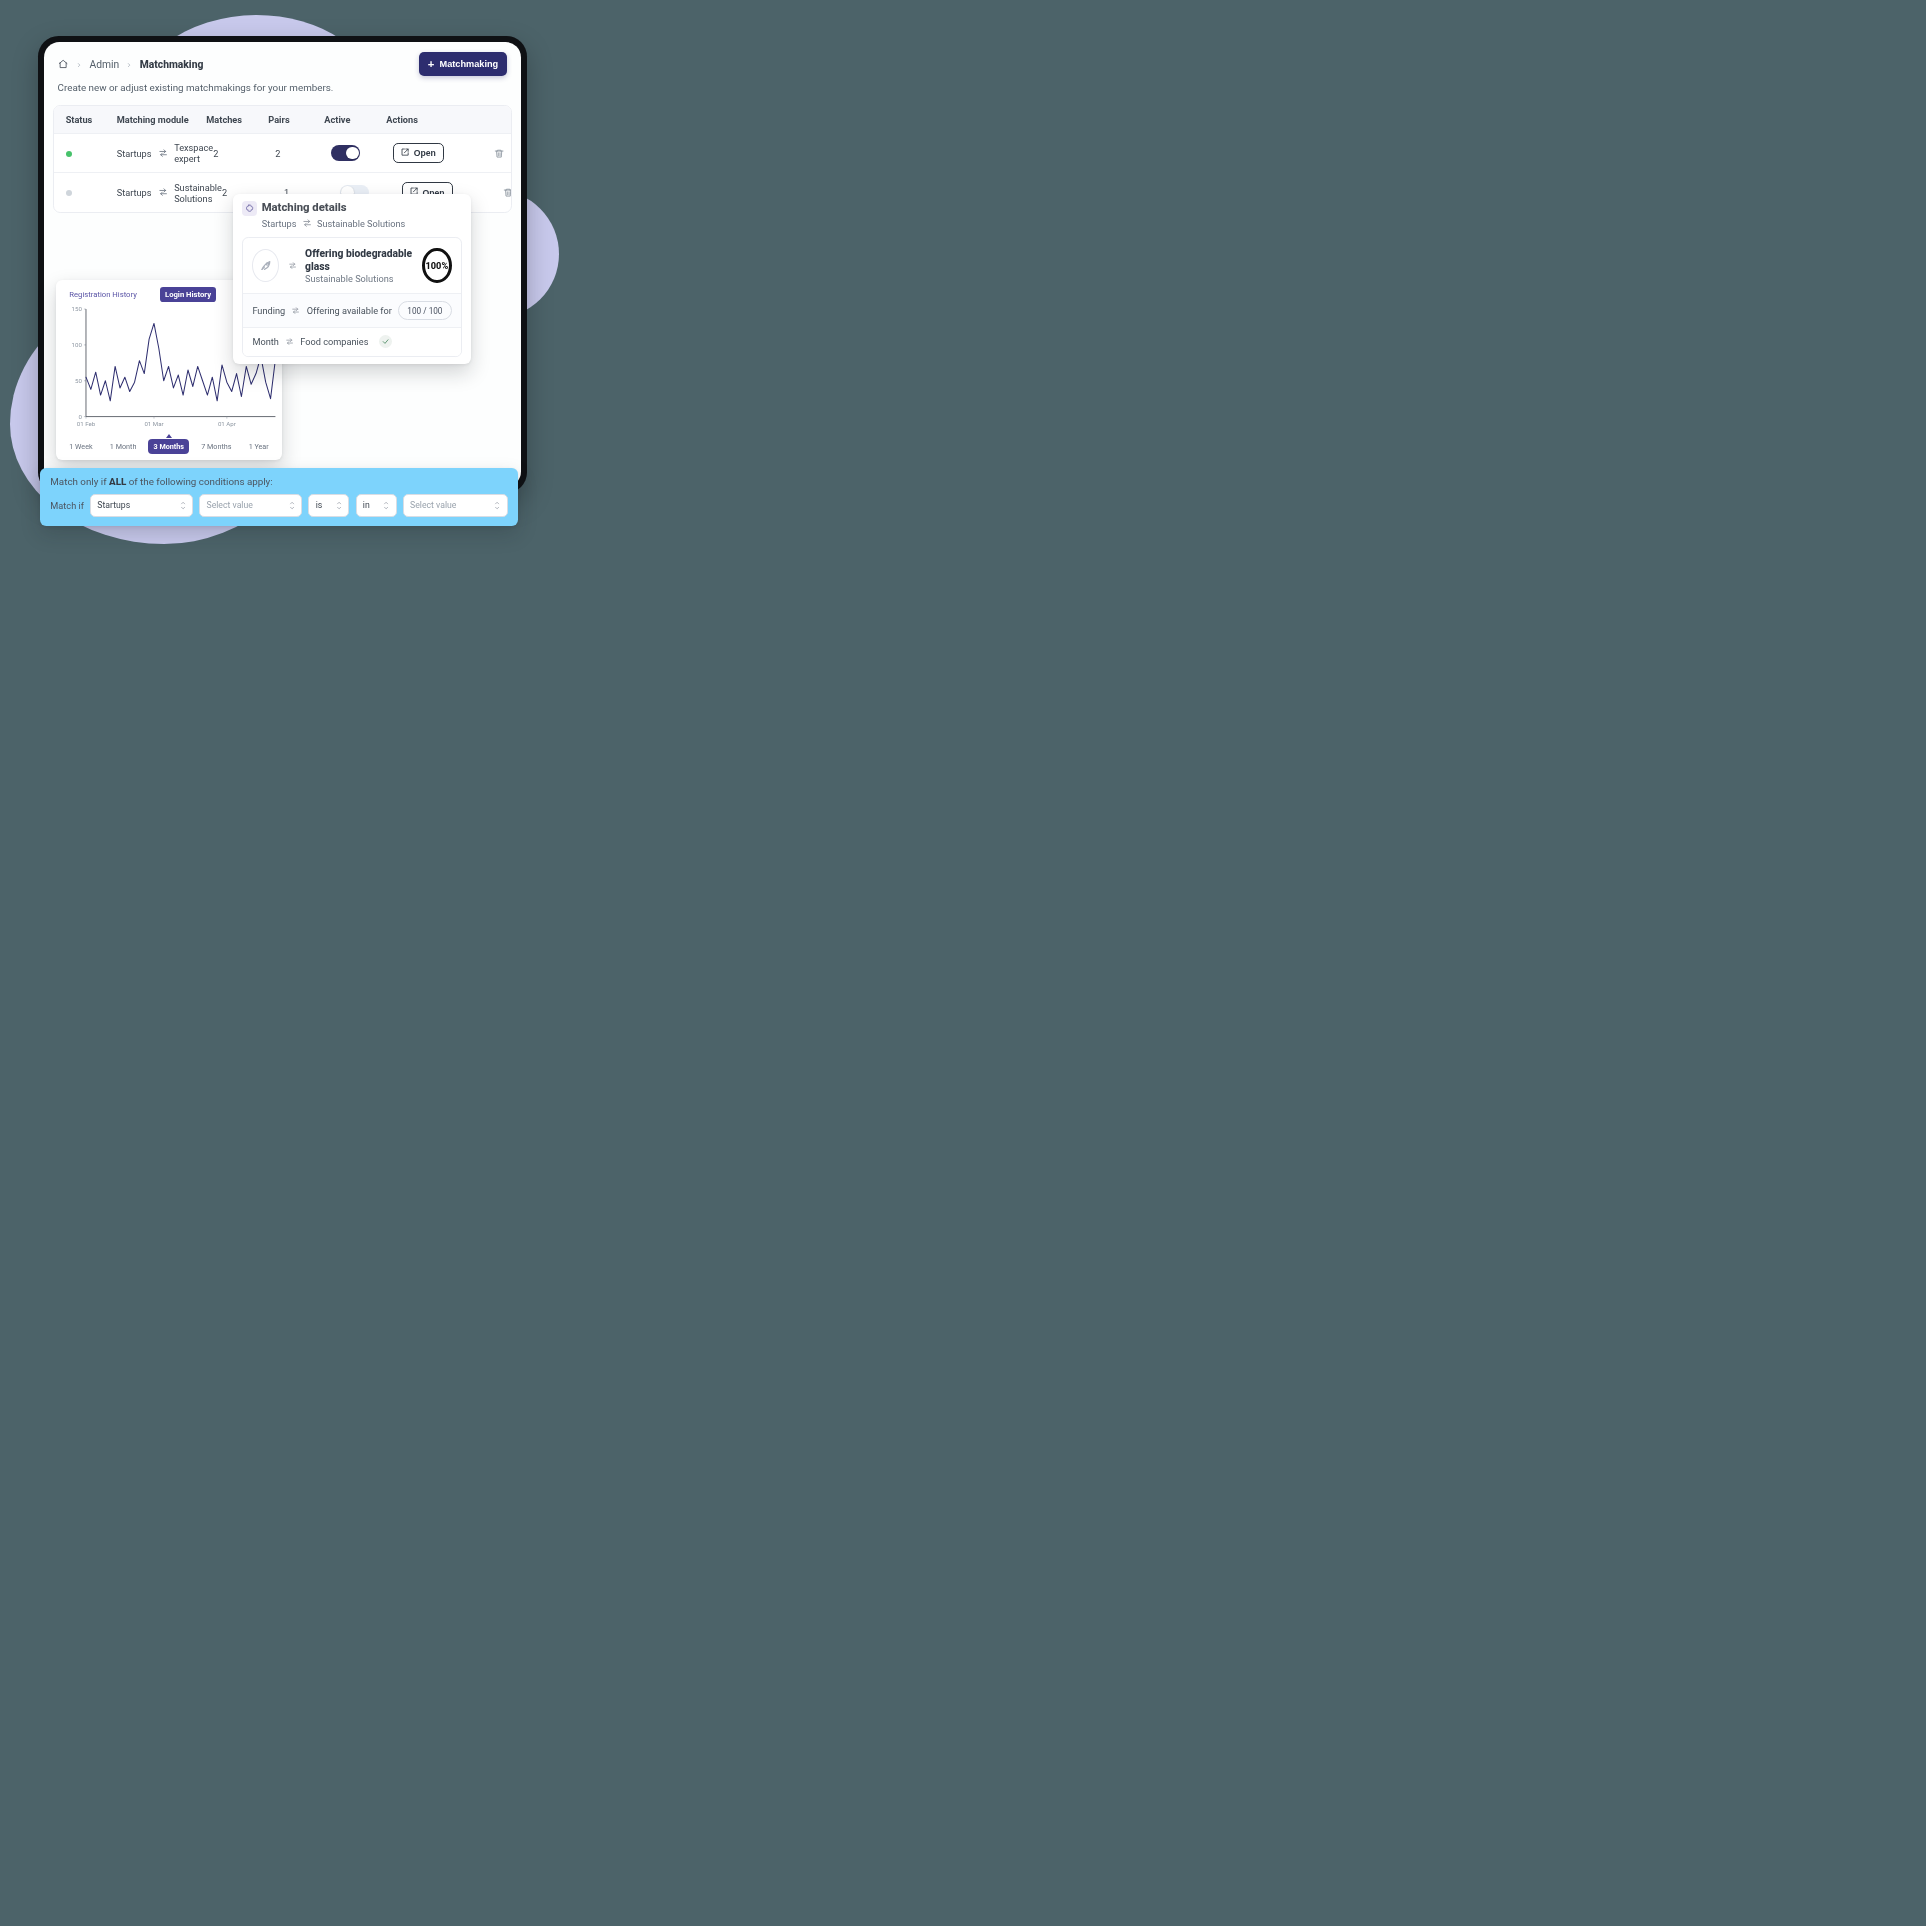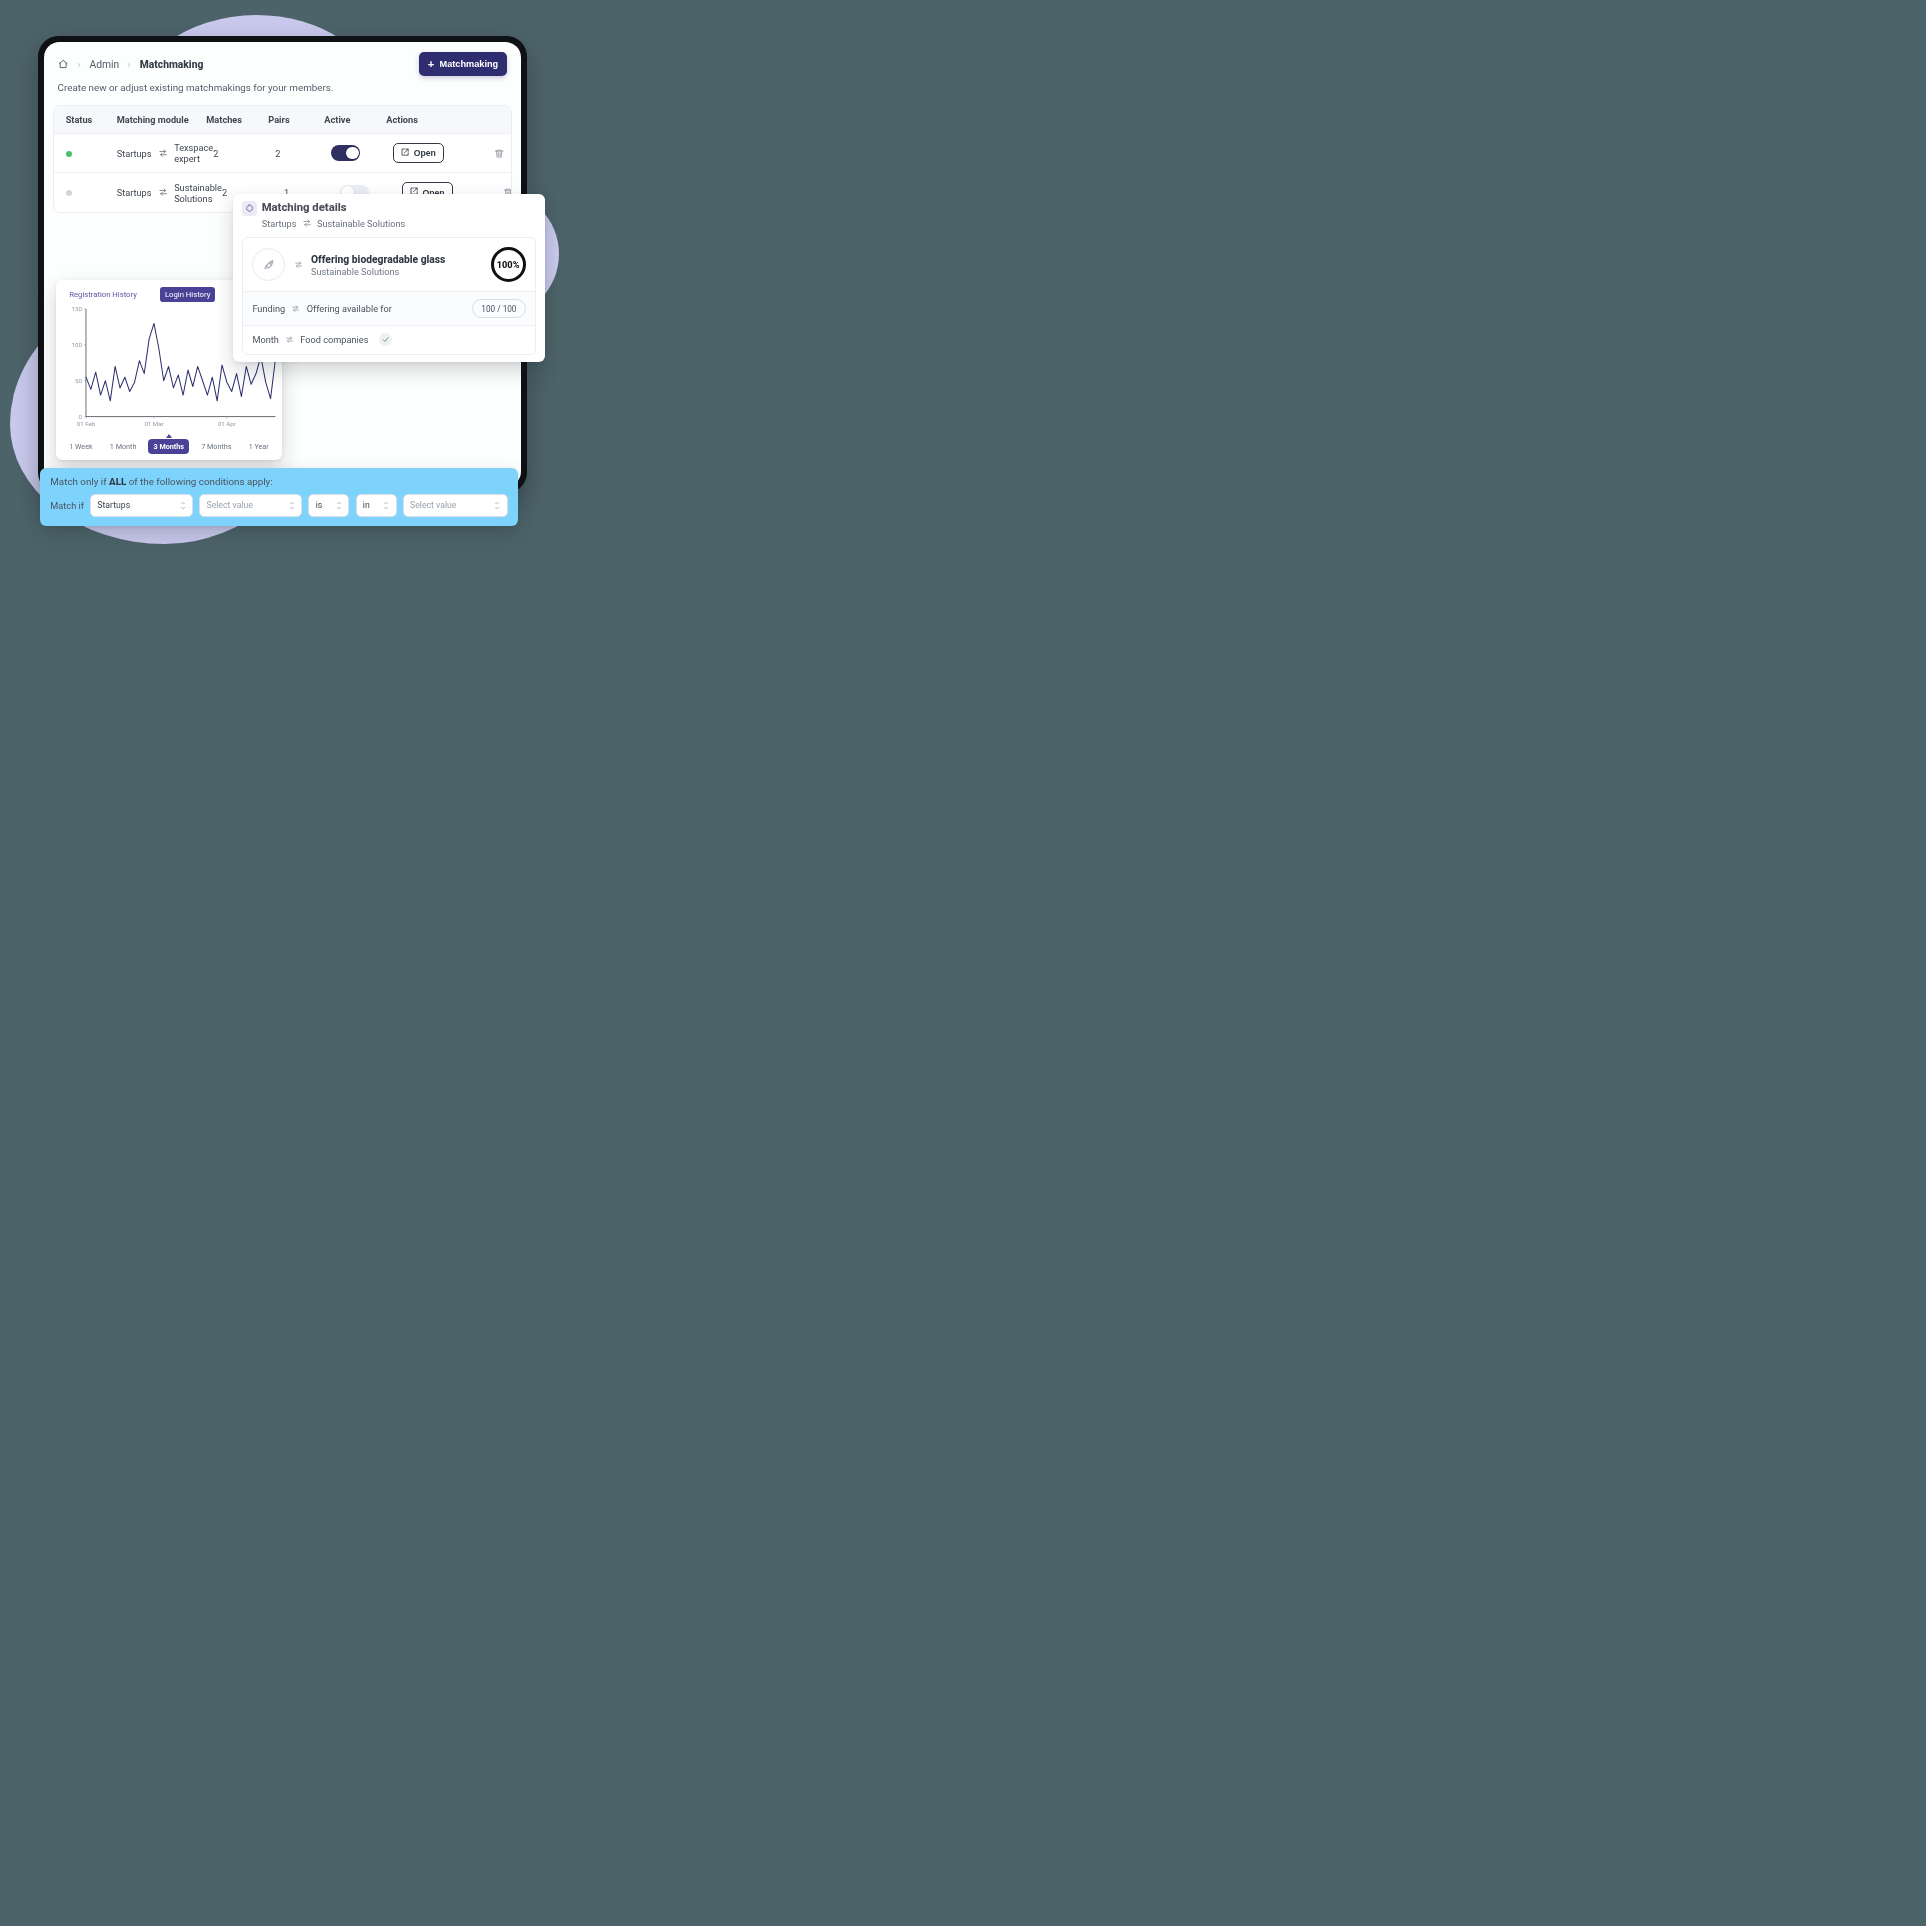--- a/index.html
+++ b/index.html
@@ -86,21 +86,21 @@
     padding:4.1px 7.2px;font-weight:700;color:#303843;background:#fff;font-size:8.7px;
   }
   .icon-btn{display:inline-flex;align-items:center;justify-content:center;width:14.4px;height:14.4px;color:#7e8891}
   .toggle{width:29px;height:15.4px;border-radius:513px;position:relative;background:var(--toggle-off)}
   .toggle .knob{position:absolute;top:1.5px;left:1.5px;width:12.3px;height:12.3px;border-radius:50%;background:#fff;box-shadow:0 0.5px 1.5px rgba(0,0,0,.25)}
   .toggle.on{background:var(--toggle-on)}
   .toggle.on .knob{left:auto;right:1.5px}
 
   
   .popover{
-    position:absolute;left:233px;top:194px;width:312px;background:#fff;border-radius:6.2px;
+    position:absolute;left:233px;top:194px;width:238px;background:#fff;border-radius:6.2px;
     box-shadow:var(--panel-shadow);z-index:5;padding:7.2px 9.2px 7.2px 9.2px;
   }
   .pop-head{display:flex;align-items:flex-start;gap:5.1px}
   .pop-icon{width:14.4px;height:14.4px;border-radius:4.1px;background:#edeaf6;display:flex;align-items:center;justify-content:center}
   .pop-title{font-size:11.3px;font-weight:800;color:#4a4f57}
   .pop-sub{display:flex;align-items:center;gap:5.1px;color:#6a7380;font-size:9.2px;margin-top:2.1px;margin-left:19.5px}
   .details-card{
     margin-top:8.2px;border:0.5px solid var(--card-border);border-radius:6.2px;overflow:hidden
   }
   .details-top{display:flex;align-items:center;gap:8.2px;padding:9.2px}
@@ -119,21 +119,21 @@
   .details-row.alt{background:#fff}
 
   
   .chart-card{
     position:absolute;left:56px;top:280px;width:226px;background:#fff;border-radius:6.2px;
     box-shadow:var(--panel-shadow);z-index:4;padding:7.2px 8.2px 6.2px 8.2px;
   }
   .tabs{display:flex;align-items:center;gap:18px}
   .tab{font-size:7.7px;color:#6b63b6;padding:3.1px 5.1px;border-radius:3.1px}
   .tab.link{color:#5a54a6}
-  .tab.active{background:var(--accent-2);color:#fff;font-weight:400}
+  .tab.active{background:var(--accent-2);color:#fff;font-weight:700}
   .chart-wrap{position:relative;margin-top:4.1px;height:128px}
   .chart-wrap svg{display:block}
   .ranges{display:flex;justify-content:space-between;align-items:center;margin-top:4.1px;color:#6a7380;font-size:7.2px}
   .range{padding:3.1px 5.1px;border-radius:4.1px}
   .range.active{background:var(--accent-2);color:#fff;font-weight:700;position:relative}
   .range.active::after{content:"";position:absolute;left:50%;top:-4.1px;transform:translateX(-50%);
     border-left:3.1px solid transparent;border-right:3.1px solid transparent;border-bottom:4.1px solid var(--accent-2)}
 
   
   .rules{

